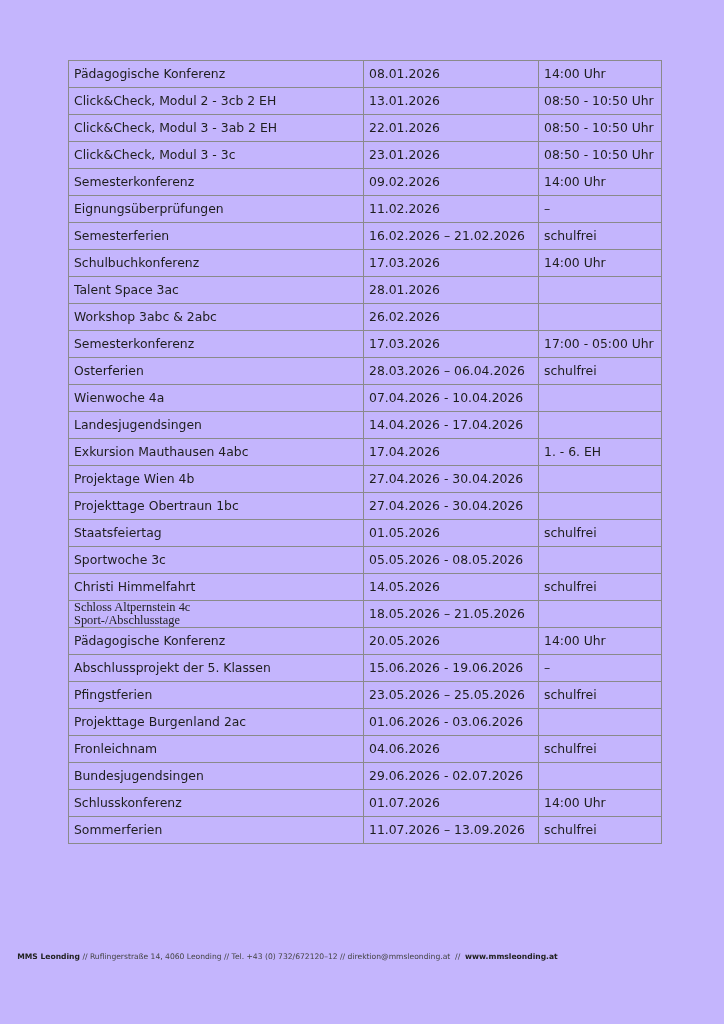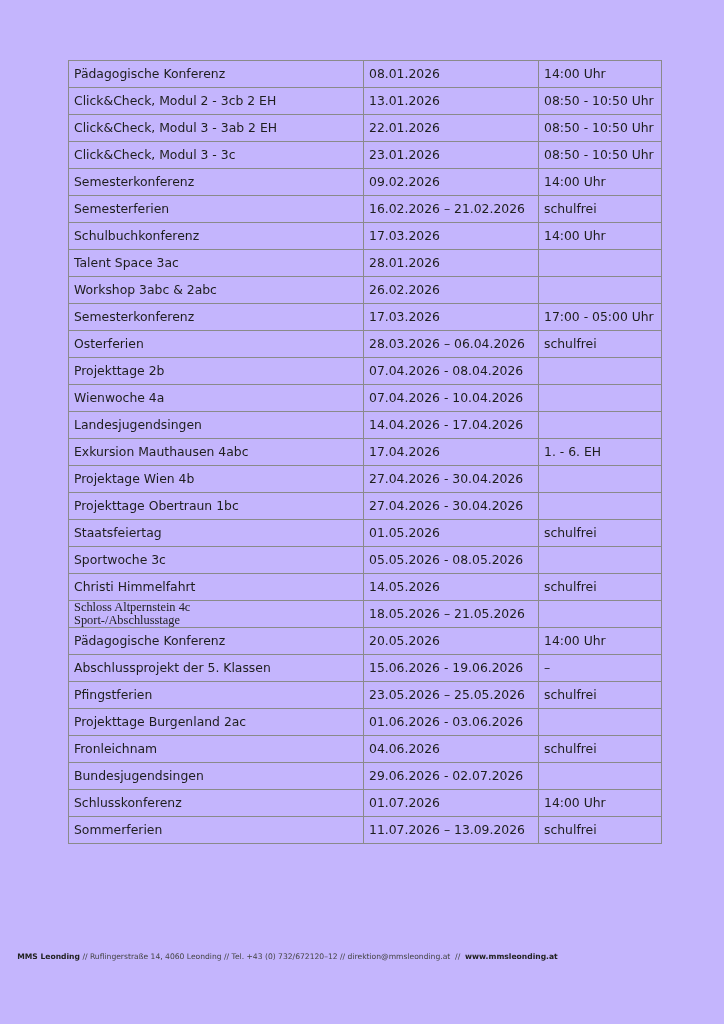--- a/index.html
+++ b/index.html
@@ -57,20 +57,25 @@
           <td>Click&amp;Check, Modul 3 - 3c</td>
           <td>23.01.2026</td>
           <td>08:50 - 10:50 Uhr</td>
         </tr>
         <tr>
           <td>Semesterkonferenz</td>
           <td>09.02.2026</td>
           <td>14:00 Uhr</td>
         </tr>
         <tr>
+          <td>Eignungsüberprüfungen</td>
+          <td>11.02.2026</td>
+          <td>–</td>
+        </tr>
+        <tr>
           <td>Semesterferien</td>
           <td>16.02.2026 – 21.02.2026</td>
           <td>schulfrei</td>
         </tr>
         <tr>
           <td>Schulbuchkonferenz</td>
           <td>17.03.2026</td>
           <td>14:00 Uhr</td>
         </tr>
         <tr>
@@ -85,25 +90,20 @@
         </tr>
         <tr>
           <td>Semesterkonferenz</td>
           <td>17.03.2026</td>
           <td>17:00 - 05:00 Uhr</td>
         </tr>
         <tr>
           <td>Osterferien</td>
           <td>28.03.2026 – 06.04.2026</td>
           <td>schulfrei</td>
-        </tr>
-        <tr>
-          <td>Projekttage 2b</td>
-          <td>07.04.2026 - 08.04.2026</td>
-          <td></td>
         </tr>
         <tr>
           <td>Wienwoche 4a</td>
           <td>07.04.2026 - 10.04.2026</td>
           <td></td>
         </tr>
         <tr>
           <td>Landesjugendsingen</td>
           <td>14.04.2026 - 17.04.2026</td>
           <td></td>

